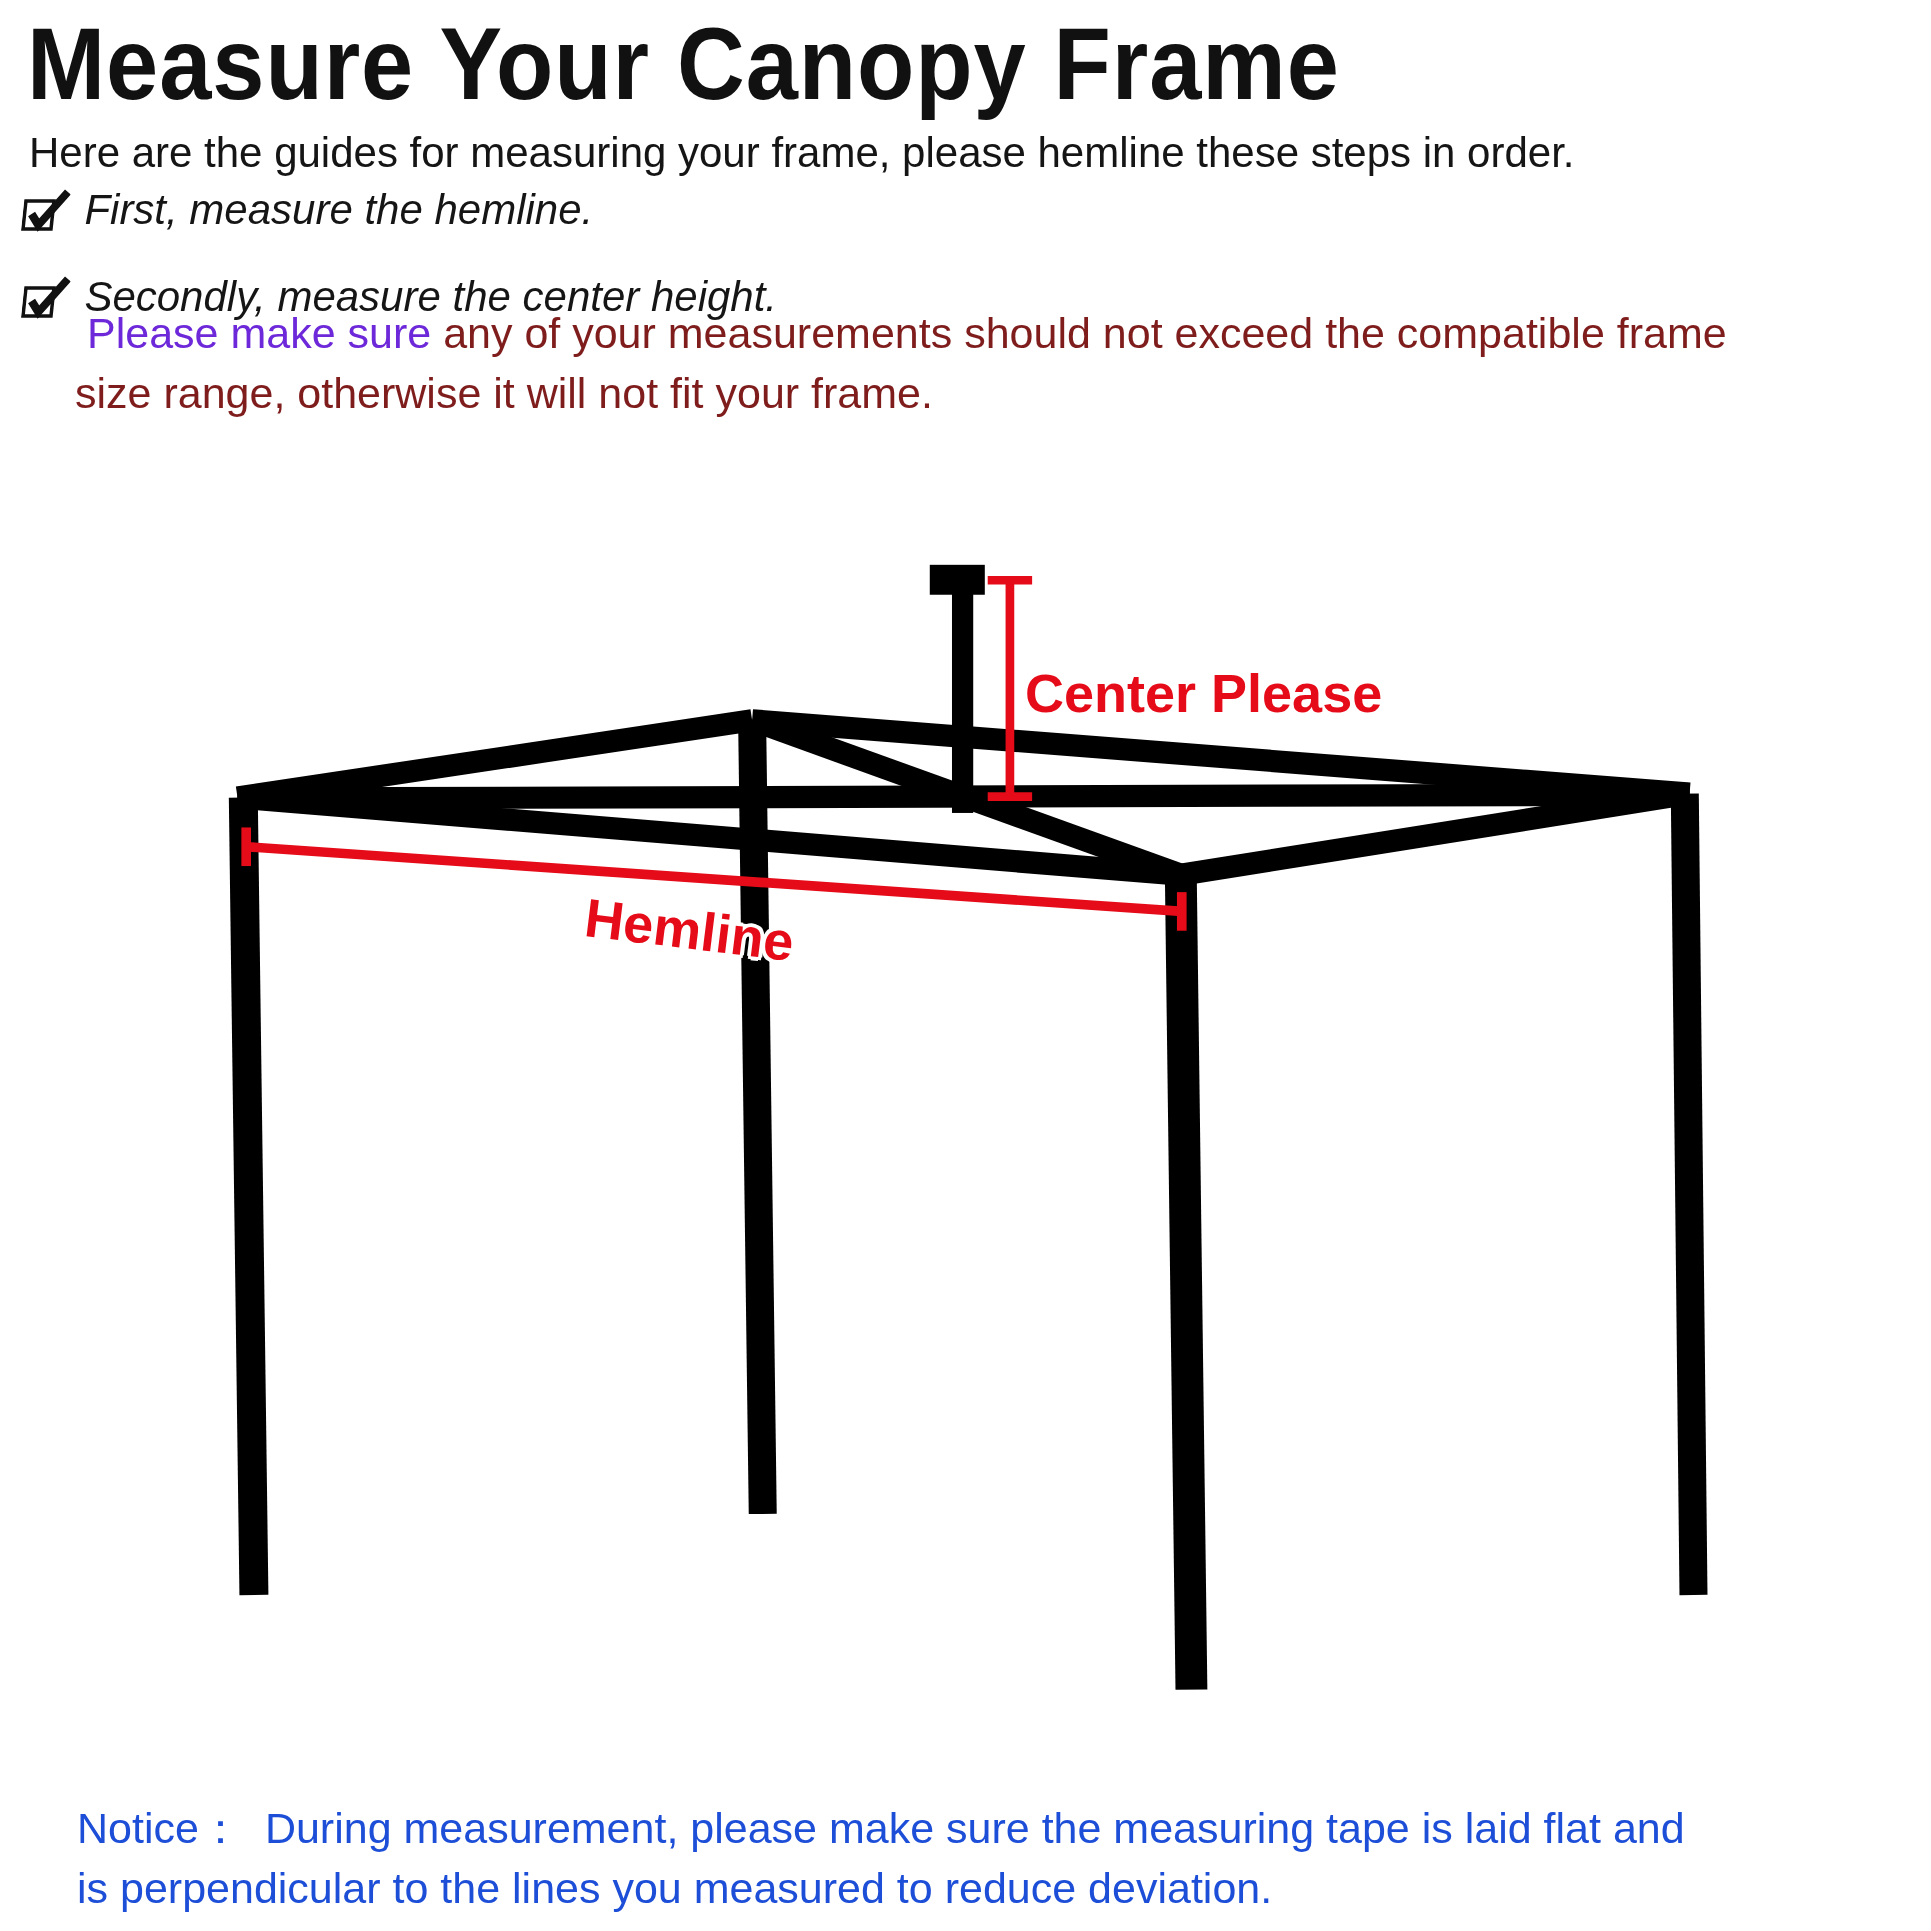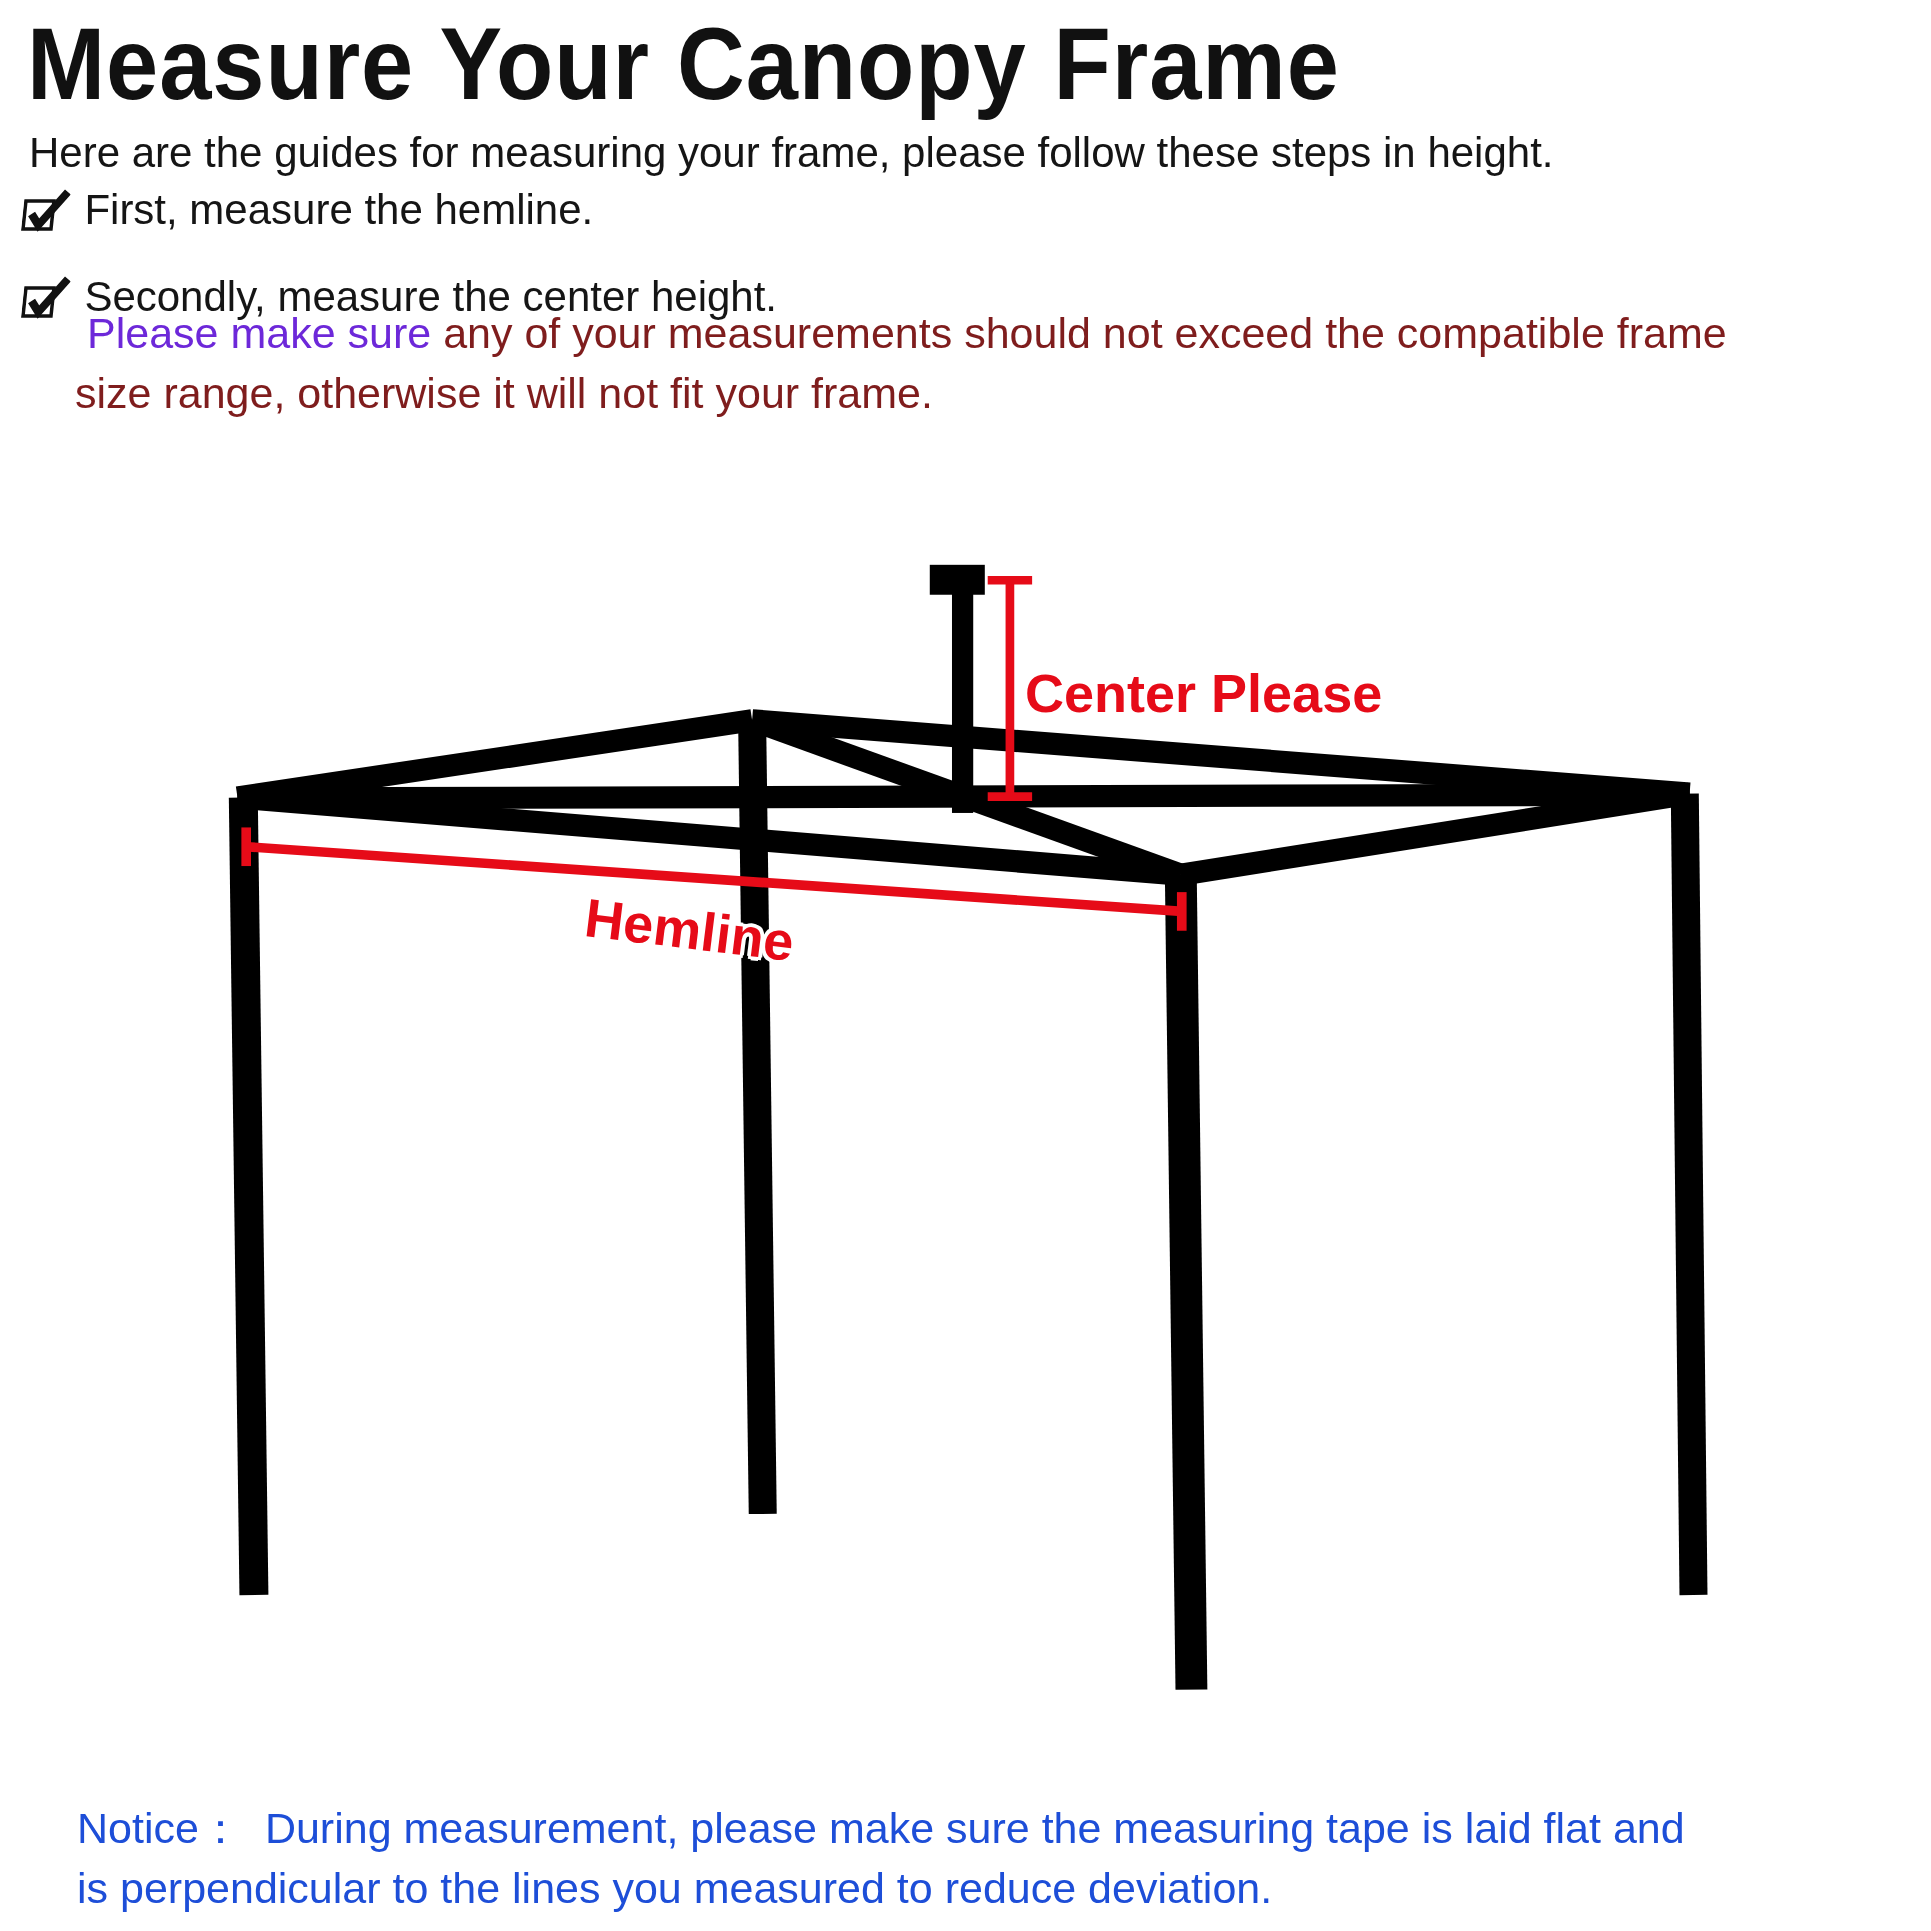--- a/index.html
+++ b/index.html
@@ -23,21 +23,21 @@
     font-size: 42px; color: #151515; white-space: nowrap;
   }
 
   .step-row {
     position: absolute; left: 23px; height: 50px;
     display: flex; align-items: center; gap: 15.4px;
   }
   .step-row.first  { top: 185px; }
   .step-row.second { top: 240px; margin-top: 32px; }
   .checkbox-icon { width: 46px; height: 46px; transform: skewX(-6deg); }
-  .step-label { font-size: 42px; color: #151515; white-space: nowrap; }
+  .step-label { font-size: 42px; font-style: italic; color: #151515; white-space: nowrap; }
 
   .warning {
     position: absolute; left: 75px; top: 303px;
     font-size: 43px; line-height: 60px; width: 1796px;
   }
   .warning .black { color: #6d28d9; margin-left: 12px; }
   .warning .red { color: #7f1d1d; }
 
   .diagram-svg { position: absolute; left: 0; top: 0; width: 1931px; height: 1931px; }
 
@@ -62,21 +62,21 @@
   }
   .notice .notice-label { margin-right: 23px; }
 </style>
 </head>
 <body>
 
 <div id="canvas">
 
   <div class="page-title">Measure Your Canopy Frame</div>
 
-  <div class="subtitle">Here are the guides for measuring your frame, please follow these steps in height.</div>
+  <div class="subtitle">Here are the guides for measuring your frame, please hemline these steps in order.</div>
 
   <div class="step-row first">
     <svg class="checkbox-icon" viewBox="0 0 46 46">
       <rect x="2" y="14" width="28" height="28" fill="none" stroke="#111" stroke-width="3.5"></rect>
       <path d="M9 27 L17 38 L43 5" fill="none" stroke="#111" stroke-width="8"></path>
     </svg>
     <span class="step-label">First, measure the hemline.</span>
   </div>
 
   <div class="step-row second">

